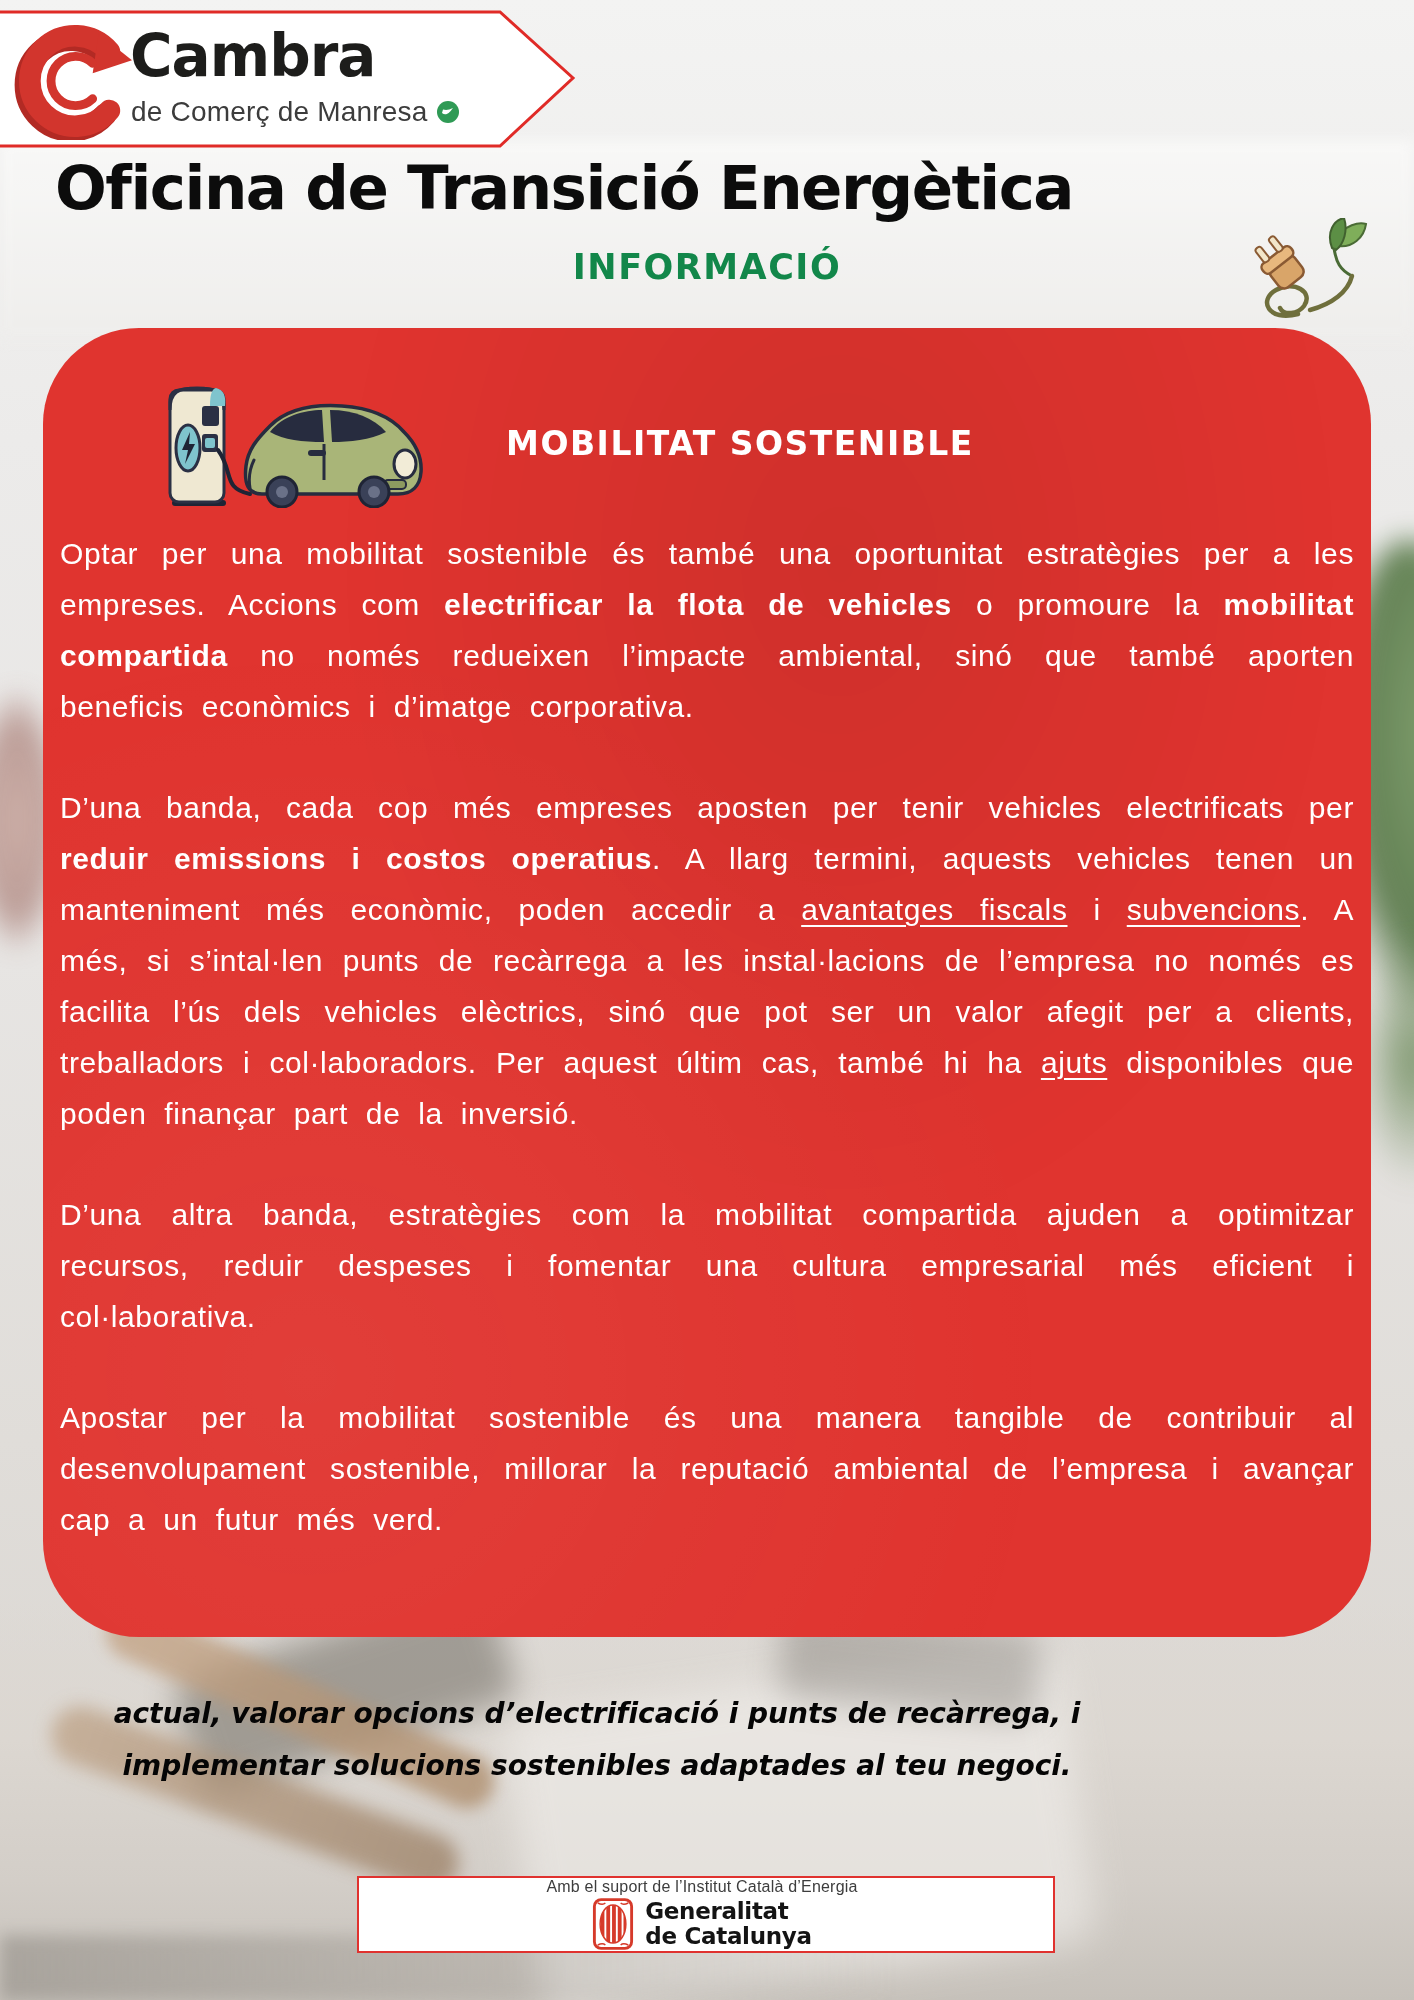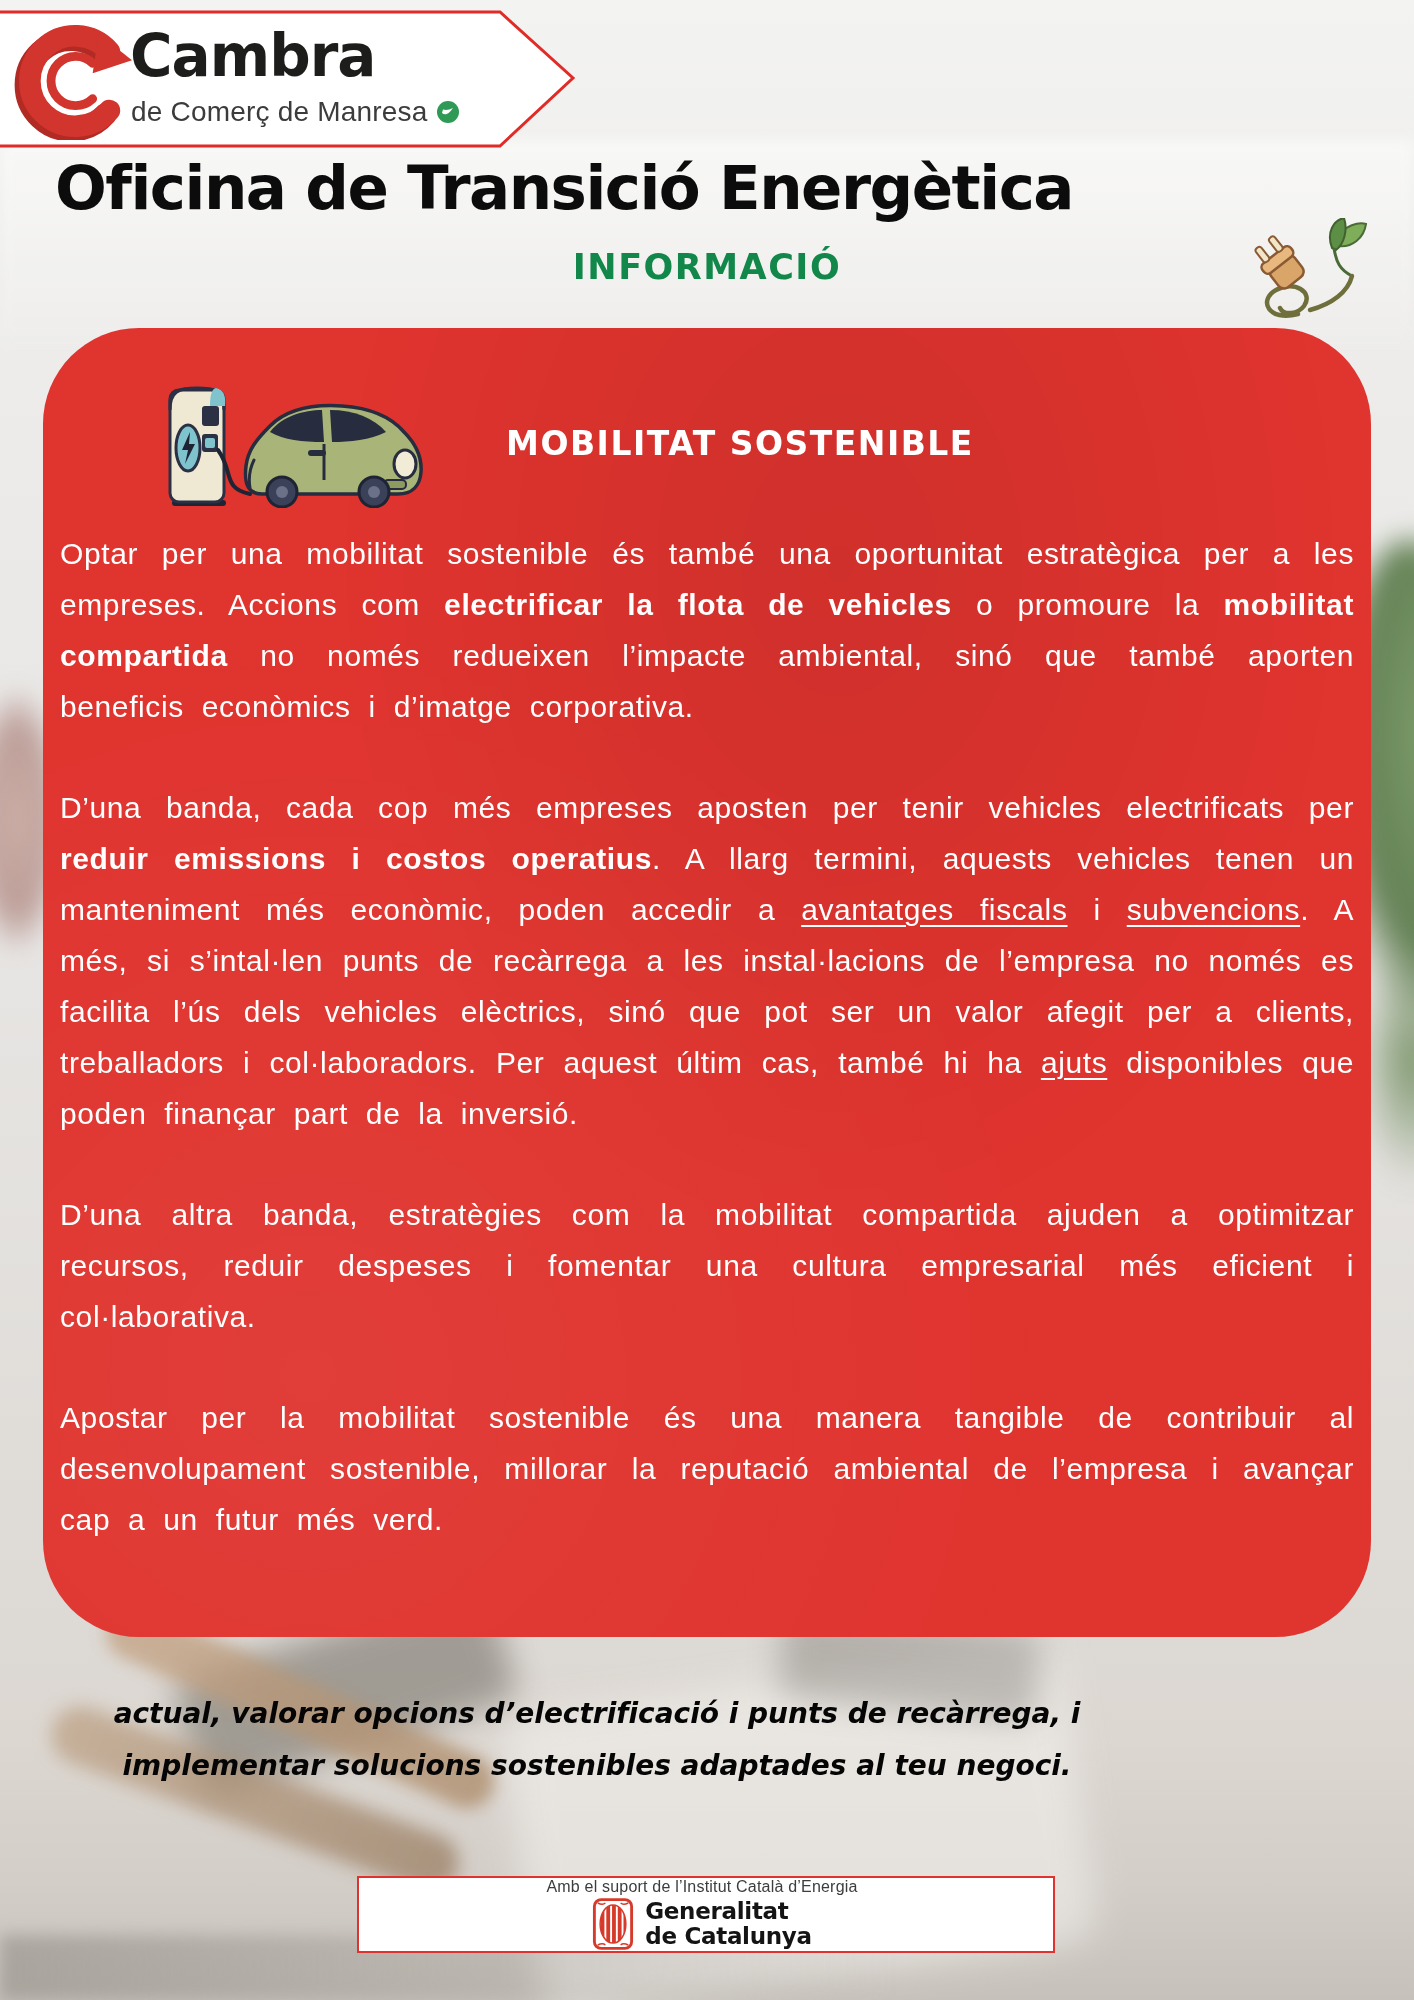--- a/index.html
+++ b/index.html
@@ -144,21 +144,21 @@
       <circle cx="124" cy="112" r="15" fill="#3a4158" stroke="#1f2435" stroke-width="3"></circle>
       <circle cx="124" cy="112" r="6" fill="#6a7188"></circle>
       <circle cx="216" cy="112" r="15" fill="#3a4158" stroke="#1f2435" stroke-width="3"></circle>
       <circle cx="216" cy="112" r="6" fill="#6a7188"></circle>
       <path d="M92,108 C90,96 92,88 96,80" fill="none" stroke="#272c3f" stroke-width="3" stroke-linecap="round"></path>
     </g>
   </svg>
 
   <div class="card-heading">MOBILITAT SOSTENIBLE</div>
   <div class="body">
-    <p><span>Optar per una mobilitat sostenible és també una oportunitat estratègica per a les empreses. Accions com </span><span class="b">electrificar la flota de vehicles</span><span> o promoure la </span><span class="b">mobilitat compartida</span><span> no només redueixen l’impacte ambiental, sinó que també aporten beneficis econòmics i d’imatge corporativa.</span></p>
+    <p><span>Optar per una mobilitat sostenible és també una oportunitat estratègies per a les empreses. Accions com </span><span class="b">electrificar la flota de vehicles</span><span> o promoure la </span><span class="b">mobilitat compartida</span><span> no només redueixen l’impacte ambiental, sinó que també aporten beneficis econòmics i d’imatge corporativa.</span></p>
     <p><span>D’una banda, cada cop més empreses aposten per tenir vehicles electrificats per </span><span class="b">reduir emissions i costos operatius</span><span>. A llarg termini, aquests vehicles tenen un manteniment més econòmic, poden accedir a </span><span class="u">avantatges fiscals</span><span> i </span><span class="u">subvencions</span><span>. A més, si s’intal·len punts de recàrrega a les instal·lacions de l’empresa no només es facilita l’ús dels vehicles elèctrics, sinó que pot ser un valor afegit per a clients, treballadors i col·laboradors. Per aquest últim cas, també hi ha </span><span class="u">ajuts</span><span> disponibles que poden finançar part de la inversió.</span></p>
     <p><span>D’una altra banda, estratègies com la mobilitat compartida ajuden a optimitzar recursos, reduir despeses i fomentar una cultura empresarial més eficient i col·laborativa.</span></p>
     <p><span>Apostar per la mobilitat sostenible és una manera tangible de contribuir al desenvolupament sostenible, millorar la reputació ambiental de l’empresa i avançar cap a un futur més verd.</span></p>
   </div>
 
   <div class="callout">
     <span>actual, valorar opcions d’electrificació i punts de recàrrega, i</span>
     <span>implementar solucions sostenibles adaptades al teu negoci.</span>
   </div>
 

